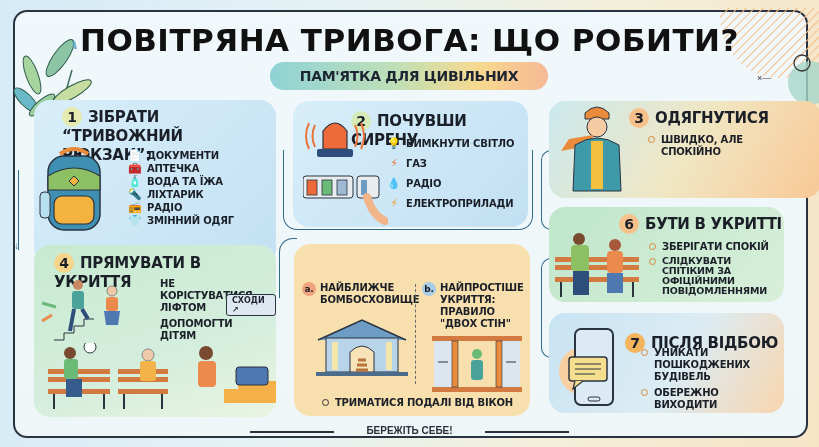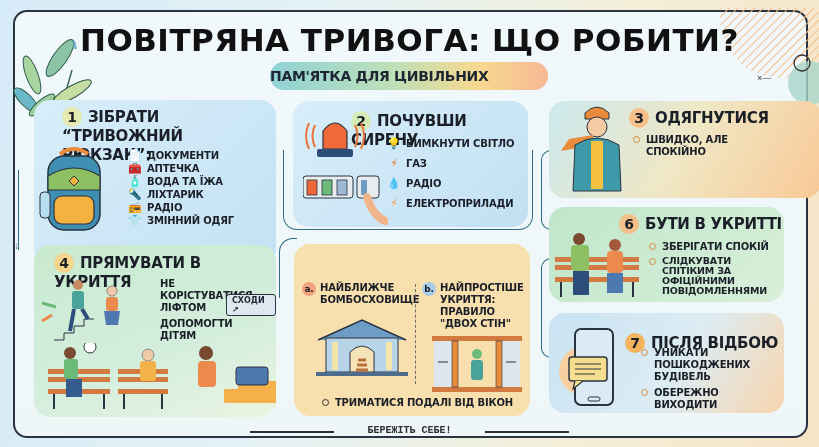--- a/index.html
+++ b/index.html
@@ -1,30 +1,30 @@
 <!DOCTYPE html>
 <html><head>
 <meta charset="utf-8">
 <style>
 *{box-sizing:border-box;margin:0;padding:0}
 html,body{width:819px;height:447px;overflow:hidden}
 body{font-family:"Liberation Sans",sans-serif;background:linear-gradient(100deg,#d5ebf7 0%,#e6f2f4 40%,#f3efd9 70%,#f6e4c6 100%);position:relative;color:#1f2430}
 .frame{position:absolute;left:13px;top:10px;width:795px;height:428px;border:2px solid #2a3340;border-radius:14px;background:linear-gradient(180deg,#f1f8fb 0%,#eef6f8 100%)}
 .title{position:absolute;left:0;top:22px;width:819px;text-align:center;font-size:31px;font-weight:900;letter-spacing:0.5px;color:#111;font-family:"DejaVu Sans",sans-serif}
-.subtitle{position:absolute;left:270px;top:62px;width:278px;height:28px;border-radius:14px;background:linear-gradient(90deg,#8fd2d6 0%,#bfe0b7 45%,#f7d98f 75%,#f6b995 100%);font-size:14px;font-weight:700;line-height:28px;color:#1d2532;font-family:"DejaVu Sans",sans-serif;letter-spacing:-0.3px}
+.subtitle{position:absolute;left:270px;top:62px;width:278px;height:28px;border-radius:14px;background:linear-gradient(90deg,#8fd2d6 0%,#bfe0b7 45%,#f7d98f 75%,#f6b995 100%);text-align:center;font-size:14px;font-weight:700;line-height:28px;color:#1d2532;font-family:"DejaVu Sans",sans-serif;letter-spacing:-0.3px}
 .panel{position:absolute;border-radius:16px;overflow:hidden}
 .num{display:inline-block;width:20px;height:20px;border-radius:50%;text-align:center;line-height:20px;font-weight:800;font-size:14px;margin-right:6px;vertical-align:middle}
 .ptitle{position:absolute;font-weight:800;font-size:15px;font-family:"DejaVu Sans",sans-serif;color:#1b1f28;letter-spacing:-0.3px;line-height:19px}
 .list{position:absolute;list-style:none;font-family:"DejaVu Sans",sans-serif;font-weight:700;font-size:10px;color:#1b1f28;letter-spacing:-0.2px}
 .list li{display:flex;align-items:flex-start;line-height:12px}
 .ico{display:inline-block;width:14px;font-size:11px;margin-right:5px;text-align:center;line-height:12px}
 .dot{display:inline-block;width:7px;height:7px;border:1.6px solid #d9893d;border-radius:50%;margin:2px 6px 0 0;flex:0 0 auto}
 .conn{position:absolute;border:1.6px solid #2f6a86}
 .illus{position:absolute}
-.footer{position:absolute;left:0;top:425px;width:819px;text-align:center;font-size:10px;font-weight:700;font-family:Liberation Mono, monospace;color:#2a2f38}
+.footer{position:absolute;left:0;top:425px;width:819px;text-align:center;font-size:10px;font-weight:700;font-family:Liberation Sans, sans-serif;color:#2a2f38}
 .fline{position:absolute;top:431px;height:1.5px;background:#2a2f38}
 </style>
 </head>
 <body>
 
 <div class="frame"></div>
 
 <svg class="illus" style="left:12px;top:30px" width="80" height="300">
   <path d="M42 300 C 35 220, 30 140, 60 40" stroke="#3a6a5a" stroke-width="1.5" fill="none"></path>
   <ellipse cx="48" cy="28" rx="7" ry="22" transform="rotate(35 48 28)" fill="#8cc5a5" stroke="#2f5a4a" stroke-width="1"></ellipse>
@@ -140,21 +140,21 @@
   <div class="ptitle" style="left:80px;top:7px">
     <span class="num" style="background:#f6c08b">3</span><span>ОДЯГНУТИСЯ</span>
   </div>
   <svg class="illus" style="left:8px;top:0" width="80" height="97">
     <path d="M28 12 Q40 0 52 12 L52 18 L28 18 Z" fill="#e98b3a" stroke="#2a3340"></path>
     <circle cx="40" cy="26" r="10" fill="#f5cba4" stroke="#2a3340"></circle>
     <path d="M12 38 L36 34 L36 44 L4 50 Z" fill="#e98b3a"></path>
     <path d="M18 44 Q40 30 62 44 L64 90 L16 90 Z" fill="#3e9aa8" stroke="#2a3340"></path>
     <rect x="34" y="40" width="12" height="48" fill="#f3c13e"></rect>
   </svg>
-  <ul class="list" style="left:84px;top:33px;width:120px">
+  <ul class="list" style="left:99px;top:33px;width:120px">
     <li>
         <span class="dot"></span>
         <span>ШВИДКО, АЛЕ СПОКІЙНО</span>
       </li>
   </ul>
 </div>
 
 <div class="panel" style="left:34px;top:245px;width:242px;height:172px;background:linear-gradient(160deg,#c8ead0 0%,#d4eedd 60%,#eaf4e2 100%)">
   <div class="ptitle" style="left:20px;top:8px">
     <span class="num" style="background:#f5d48b">4</span><span>ПРЯМУВАТИ В УКРИТТЯ</span>

